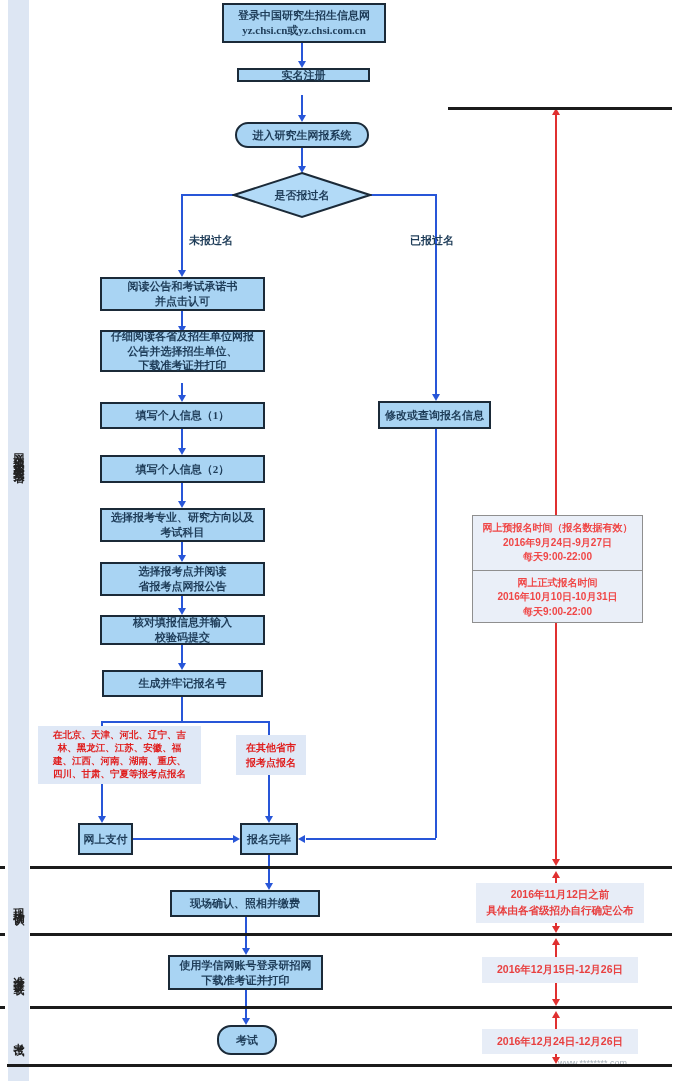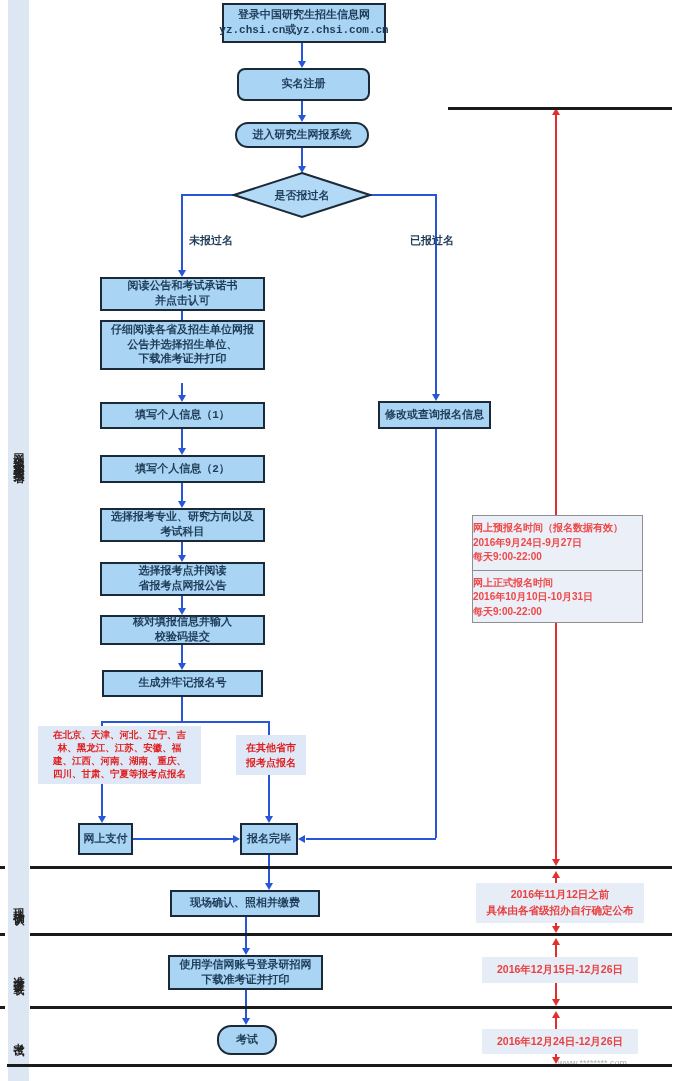--- a/index.html
+++ b/index.html
@@ -6,28 +6,28 @@
   .canvas{position:relative;width:680px;height:1081px;background:#ffffff;overflow:hidden;
           font-family:"Liberation Serif","DejaVu Serif",serif;}
   
   .sidestrip{position:absolute;left:8px;top:0;width:21px;height:1081px;background:#dde6f3;}
   .vlabel{position:absolute;left:8px;width:21px;display:flex;align-items:center;justify-content:center;
           writing-mode:vertical-rl;font-weight:bold;font-size:11px;color:#222;letter-spacing:2px;}
   
   .node{position:absolute;box-sizing:border-box;background:#a9d4f3;border:2px solid #1b2a38;
         display:flex;flex-direction:column;align-items:center;justify-content:center;
         font-weight:bold;font-size:11px;color:#1e3c58;text-align:center;line-height:1.35;z-index:3;}
-  .node span{display:block;white-space:nowrap;font-family:Liberation Mono, monospace;}
+  .node span{display:block;white-space:nowrap;}
   .pill{border-radius:14px;}
   .rednote{position:absolute;box-sizing:border-box;background:#dfe8f6;display:flex;flex-direction:column;
            align-items:center;justify-content:center;font-weight:bold;color:#e01f1f;text-align:center;z-index:3;}
   .rednote span{display:block;white-space:nowrap;}
   .timesbox{position:absolute;box-sizing:border-box;border:1px solid #8f8f8f;background:#eaeff8;z-index:3;
             font-family:"Liberation Sans","DejaVu Sans",sans-serif;}
-  .timecell{box-sizing:border-box;height:54px;display:flex;flex-direction:column;align-items:flex-start;justify-content:center;
+  .timecell{box-sizing:border-box;height:54px;display:flex;flex-direction:column;align-items:center;justify-content:center;
             font-weight:bold;font-size:10px;color:#f04747;line-height:1.45;text-align:center;}
   .timecell span{display:block;white-space:nowrap;}
   .graynote{position:absolute;box-sizing:border-box;background:#e7edf7;display:flex;flex-direction:column;
             align-items:center;justify-content:center;font-family:"Liberation Sans","DejaVu Sans",sans-serif;
             font-weight:bold;font-size:10.5px;color:#e84040;text-align:center;line-height:1.5;z-index:3;}
   .graynote span{display:block;white-space:nowrap;}
   
   .vl{position:absolute;width:2px;background:#2856d8;z-index:1;}
   .hl{position:absolute;height:2px;background:#2856d8;z-index:1;}
   .rvl{position:absolute;width:2px;background:#e03030;z-index:1;}
@@ -123,40 +123,40 @@
   <div class="rad" style="left:552px;top:999px;"></div>
 
   <div class="rau" style="left:552px;top:1011px;"></div>
   <div class="rvl" style="left:555px;top:1018px;height:39px;"></div>
   <div class="rad" style="left:552px;top:1057px;"></div>
 
   <div class="node" style="left:222px;top:3px;width:164px;height:40px;">
       <span>登录中国研究生招生信息网</span>
       <span>yz.chsi.cn或yz.chsi.com.cn</span>
     </div>
-  <div class="node" style="left:237px;top:68px;width:133px;height:33px;border-radius:8px;">
+  <div class="node" style="left:237px;top:68px;width:133px;height:14px;">
       <span>实名注册</span>
     </div>
   <div class="node pill" style="left:235px;top:122px;width:134px;height:26px;">
       <span>进入研究生网报系统</span>
     </div>
 
   <svg class="diamond" style="left:232px;top:171px;" width="140" height="48">
     <polygon points="70,2 138,24 70,46 2,24" fill="#b2daf7" stroke="#1b2a38" stroke-width="2"></polygon>
   </svg>
   <div class="dtext" style="left:232px;top:171px;width:140px;height:48px;">是否报过名</div>
 
   <div class="flabel" style="left:152px;top:233px;margin-left:37px;">未报过名</div>
   <div class="flabel" style="left:410px;top:233px;">已报过名</div>
 
   <div class="node" style="left:100px;top:277px;width:165px;height:34px;">
       <span>阅读公告和考试承诺书</span>
       <span>并点击认可</span>
     </div>
-  <div class="node" style="left:100px;top:320px;width:165px;height:50px;">
+  <div class="node" style="left:100px;top:330px;width:165px;height:42px;">
       <span>仔细阅读各省及招生单位网报</span>
       <span>公告并选择招生单位、</span>
       <span>下载准考证并打印</span>
     </div>
   <div class="node" style="left:100px;top:402px;width:165px;height:27px;">
       <span>填写个人信息（1）</span>
     </div>
   <div class="node" style="left:100px;top:455px;width:165px;height:28px;">
       <span>填写个人信息（2）</span>
     </div>

